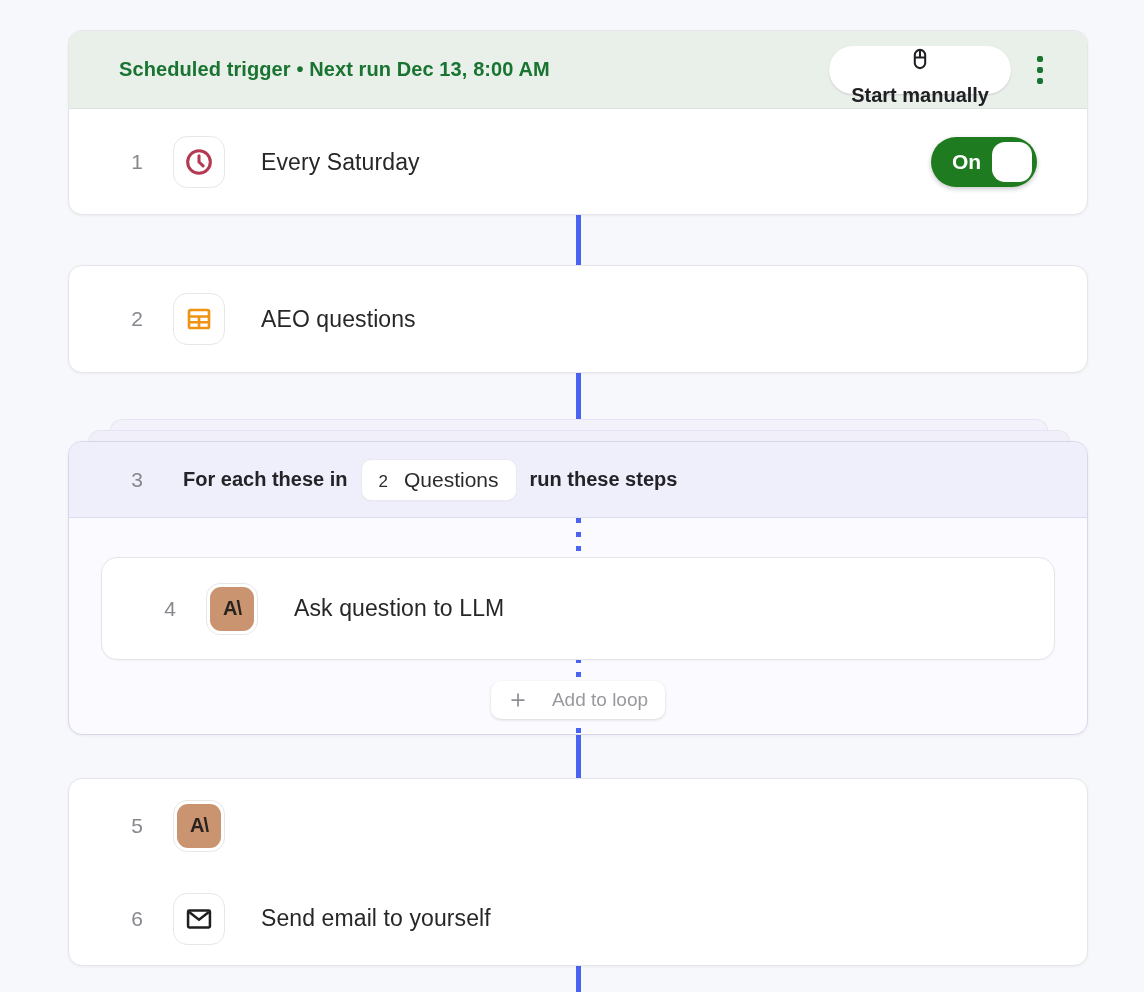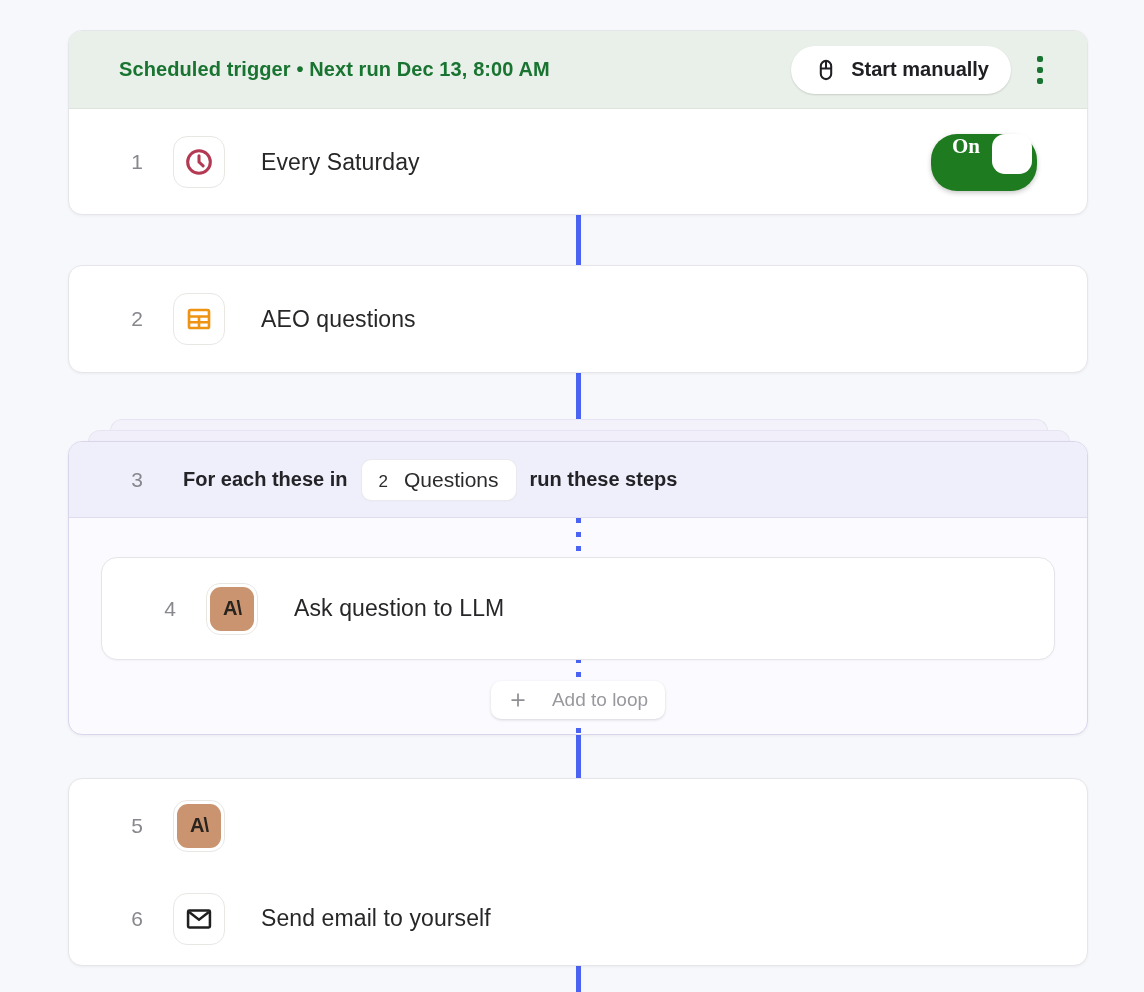--- a/index.html
+++ b/index.html
@@ -17,44 +17,44 @@
   .card{position:absolute;left:68px;width:1020px;background:#fff;border:1px solid #e6e6ea;
         border-radius:14px;box-shadow:0 1px 3px rgba(25,25,60,.05);overflow:hidden;box-sizing:border-box;}
 
   
   #trigger-card{top:30px;height:185px;}
   .trigger-header{height:78px;display:flex;align-items:center;background:var(--header-green-bg,#e9efe9);
         border-bottom:1px solid #dce4dd;padding:0 38px 0 50px;box-sizing:border-box;}
   .status-text{font-size:20px;font-weight:700;color:var(--accent-green,#187430);flex:1;letter-spacing:.1px;}
   .start-btn{display:inline-flex;align-items:center;gap:12px;height:48px;padding:0 22px;background:#fff;
         border:none;border-radius:25px;font-family:inherit;font-size:20px;font-weight:600;color:#202024;
-        box-shadow:0 1px 2px rgba(0,0,0,.14);cursor:pointer;}
+        box-shadow:0 1px 2px rgba(0,0,0,.14);cursor:pointer;flex-direction:column;}
   .start-btn svg{display:block;color:#202024;}
   .kebab{margin-left:20px;display:flex;flex-direction:column;gap:5px;padding:8px 6px;cursor:pointer;background:none;border:none;}
   .kebab span{width:6px;height:6px;border-radius:2px;background:var(--accent-green,#187430);display:block;}
 
   
   .step-row{display:flex;align-items:center;padding:0 50px 0 56px;box-sizing:border-box;}
   .step-num{width:24px;text-align:center;font-size:21px;color:#87878d;margin-right:24px;flex:none;}
   .icon-box{width:52px;height:52px;background:#fff;border:1px solid #e9e7e4;border-radius:14px;
         display:flex;align-items:center;justify-content:center;margin-right:36px;flex:none;box-sizing:border-box;}
   .step-title{font-size:23px;color:#27272a;letter-spacing:.1px;}
   .grow{flex:1;}
   #trigger-row{height:106px;}
 
   .icon-clock{color:var(--icon-crimson,#b43a54);}
   .icon-table{color:var(--icon-orange,#ee9312);}
   .icon-mail{color:#1f1f1f;}
   .ai-tile{width:44px;height:44px;border-radius:11px;background:var(--anthropic-tan,#c9946f);color:#29231f;
         display:flex;align-items:center;justify-content:center;font-weight:700;font-size:20px;letter-spacing:-1px;}
 
   
-  .toggle{width:106px;height:57px;background:var(--toggle-green,#1f7b1f);border-radius:26px;display:flex;
-        align-items:flex-start;justify-content:space-between;padding:0 5px 0 21px;box-sizing:border-box;
-        box-shadow:0 2px 5px rgba(0,0,0,.22);cursor:pointer;flex:none;font-family:Liberation Serif, serif;}
+  .toggle{width:106px;height:50px;background:var(--toggle-green,#1f7b1f);border-radius:26px;display:flex;
+        align-items:center;justify-content:space-between;padding:0 5px 0 21px;box-sizing:border-box;
+        box-shadow:0 2px 5px rgba(0,0,0,.22);cursor:pointer;flex:none;}
   .toggle-label{color:#fff;font-weight:700;font-size:21px;}
   .toggle-knob{width:40px;height:40px;background:#fff;border-radius:13px;}
 
   
   #step2-card{top:265px;height:108px;display:flex;align-items:stretch;}
   #step2-card .step-row{flex:1;}
 
   
   .stack-bar{position:absolute;height:26px;border:1px solid #e6e4f2;border-bottom:none;
         border-radius:12px 12px 0 0;box-sizing:border-box;}

